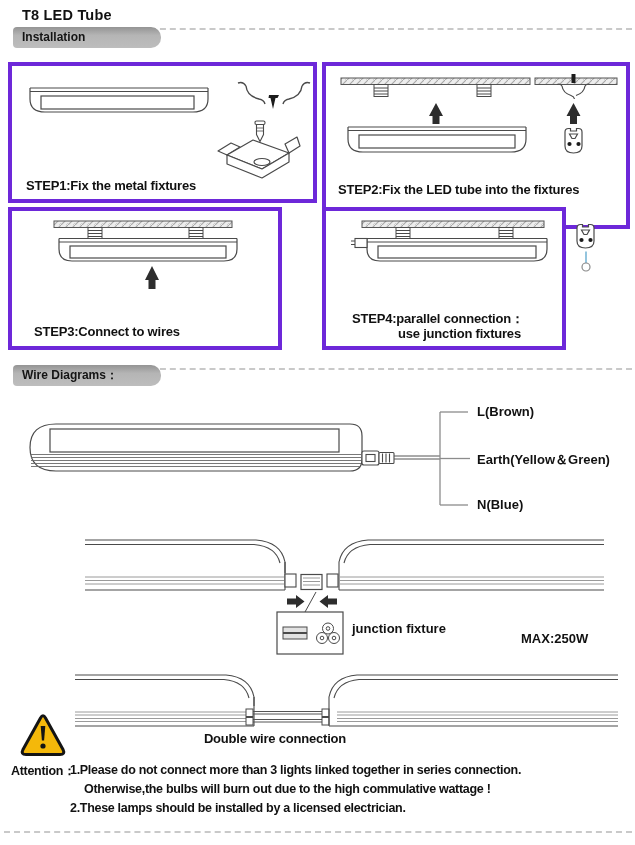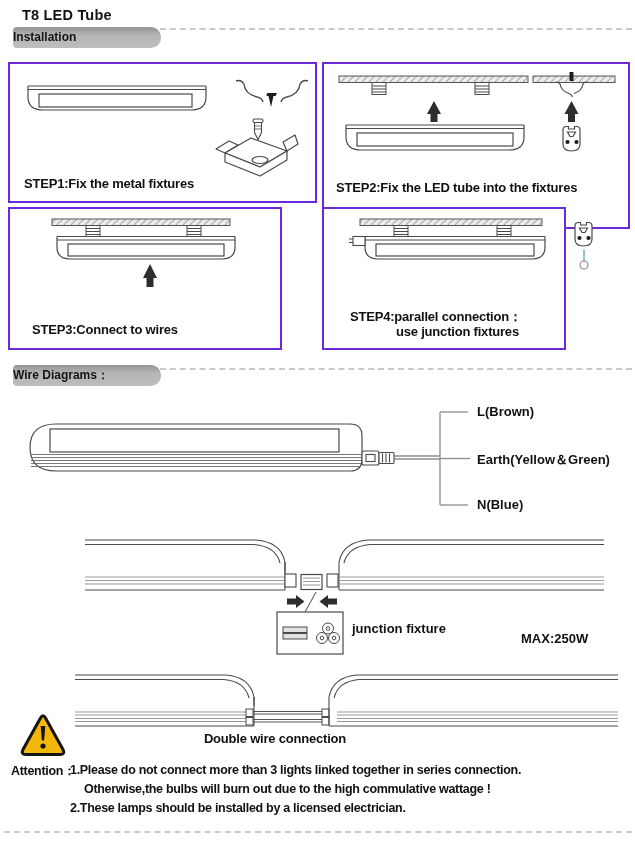--- a/index.html
+++ b/index.html
@@ -4,26 +4,26 @@
 <style>
   html,body{margin:0;padding:0;background:#fff;}
   #page{
     position:relative;width:635px;height:845px;background:#fff;
     font-family:"Liberation Sans",sans-serif;color:#111;overflow:hidden;
   }
   .abs{position:absolute;}
   .title{font-size:14.5px;font-weight:bold;letter-spacing:.2px;}
   .dash{height:0;border-top:2px dashed #c9c9c9;}
   .tab{
-    width:148px;height:21px;line-height:21px;box-sizing:border-box;
+    width:148px;height:21px;line-height:21px;padding-left:9px;box-sizing:border-box;
     font-size:12px;font-weight:bold;color:#141414;
     background:linear-gradient(180deg,#949494 0%,#b5b5b5 40%,#bdbdbd 100%);
     border-radius:4px 10px 10px 4px;z-index:2;
   }
-  .stepbox{border:2px solid #6d28d9;background:#fff;box-sizing:border-box;}
+  .stepbox{border:4px solid #6d28d9;background:#fff;box-sizing:border-box;}
   .caption{font-size:13px;font-weight:bold;white-space:nowrap;letter-spacing:-0.2px;}
   .wire-label{font-size:13px;font-weight:bold;white-space:nowrap;}
   .attn{font-size:12.5px;font-weight:bold;white-space:nowrap;letter-spacing:-0.3px;}
   svg{display:block;}
 </style>
 </head>
 <body>
 
 <div id="page">
 

